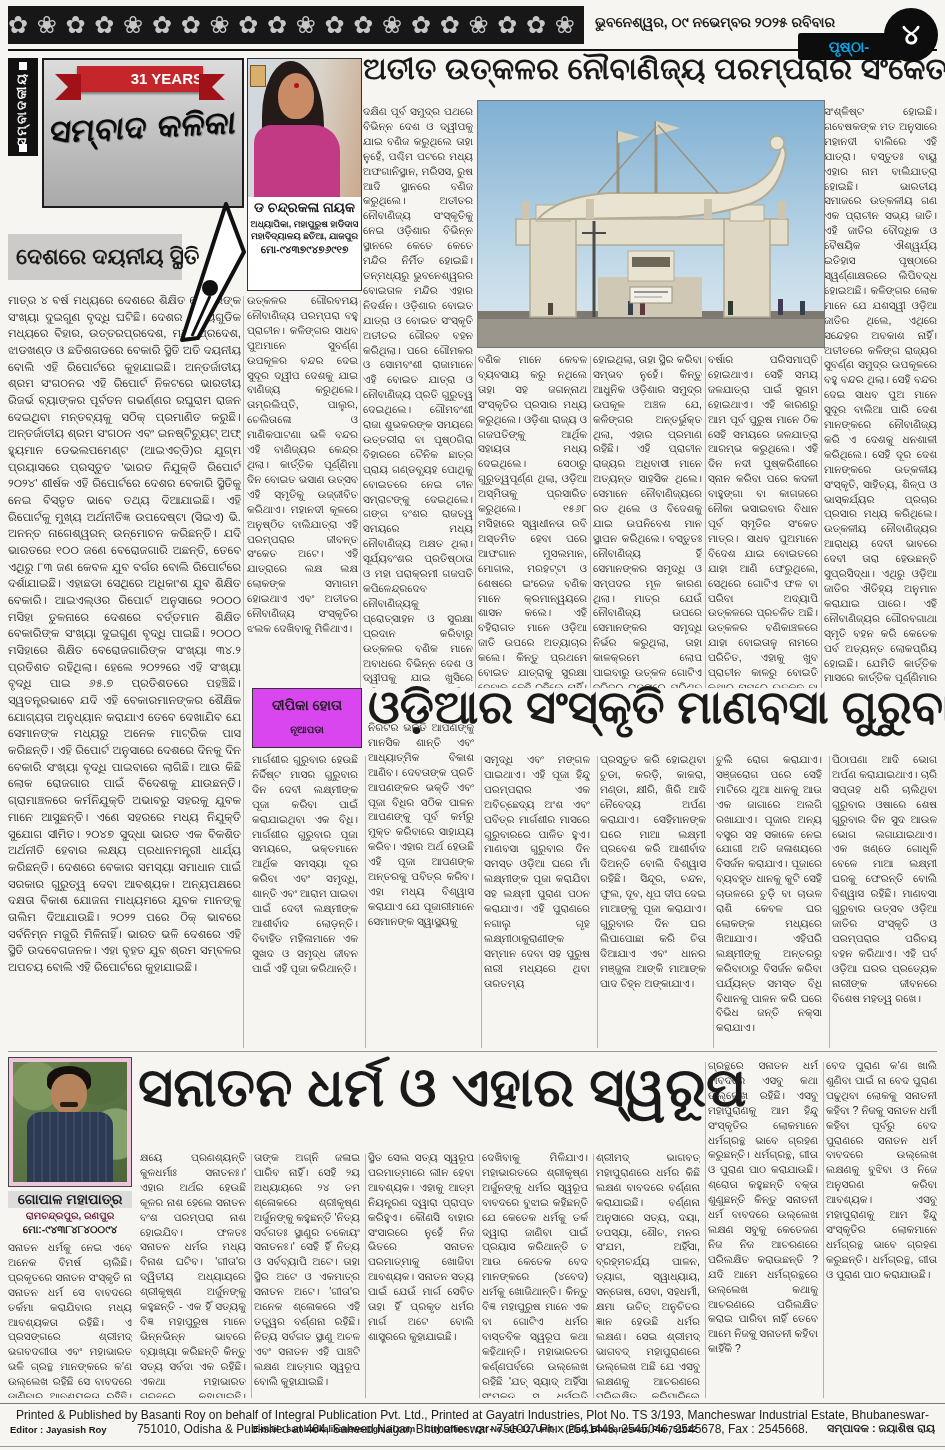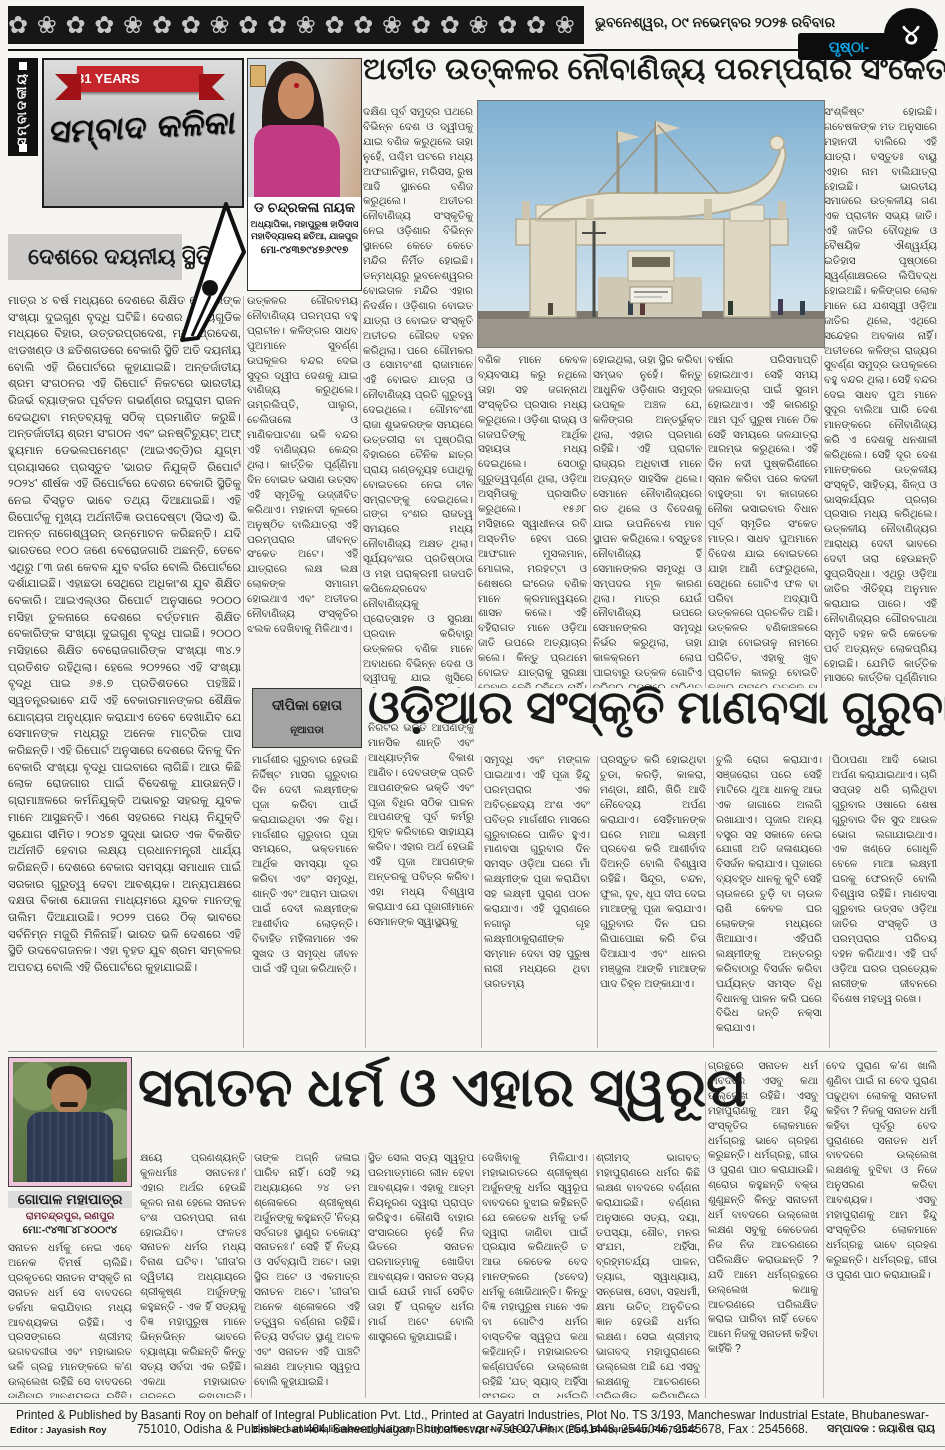--- a/index.html
+++ b/index.html
@@ -9,48 +9,48 @@
   .flowers{left:8px;top:6px;width:576px;height:38px;background:#171717;color:#c7c7c7;font-size:24px;line-height:38px;letter-spacing:1px;overflow:hidden;white-space:nowrap;text-align:center;}
   .dateline{left:580px;top:14px;width:270px;font-size:14px;font-weight:bold;text-align:center;}
   .toprule{left:8px;top:49px;width:929px;border-top:2px solid #111;height:0;}
   .badgebar{left:798px;top:33px;width:102px;height:27px;background:#0d0d0d;color:#0ea5e9;font-size:15px;font-weight:bold;line-height:27px;text-align:center;border-radius:3px 0 0 3px;z-index:5;}
   .badgecircle{left:884px;top:8px;width:54px;height:54px;background:#0d0d0d;border-radius:50%;color:#fff;font-size:28px;font-weight:bold;line-height:54px;text-align:center;z-index:6;}
   
   .vstrip{left:8px;top:58px;width:30px;height:98px;background:#111;color:#fff;}
   .vstrip .vtxt{position:absolute;left:6px;top:14px;writing-mode:vertical-rl;transform:rotate(180deg);font-size:13px;font-weight:bold;letter-spacing:2px;}
   .vsq{position:absolute;left:11px;width:8px;height:8px;background:#fff;}
   .masthead{left:42px;top:58px;width:198px;height:146px;background:linear-gradient(180deg,#dcdcdc 0%,#bdbdbd 60%,#a9a9a9 100%);border:2px solid #1d1d1d;overflow:hidden;}
-  .ribbon{position:absolute;left:33px;top:6px;width:126px;height:26px;background:#c4262c;color:#fff;font-size:13px;font-weight:bold;line-height:26px;text-align:left;box-shadow:0 2px 2px rgba(0,0,0,.4);}
+  .ribbon{position:absolute;left:33px;top:6px;width:126px;height:26px;background:#c4262c;color:#fff;font-size:15px;font-weight:bold;line-height:26px;text-align:right;box-shadow:0 2px 2px rgba(0,0,0,.4);}
   .ribbon:before,.ribbon:after{content:"";position:absolute;top:8px;border:13px solid #a01218;}
   .ribbon:before{left:-22px;border-left-color:transparent;}
   .ribbon:after{right:-22px;border-right-color:transparent;}
   .papername{position:absolute;left:0;top:48px;width:100%;text-align:center;font-size:32px;font-weight:bold;color:#0c0c0c;transform:skewX(-8deg) rotate(-3deg);font-family:"DejaVu Serif","Liberation Serif",serif;text-shadow:1px 1px 0 #888;}
   
   .edit-titleband{left:8px;top:234px;width:174px;height:46px;background:#cccbc9;display:flex;align-items:center;}
-  .edit-title{font-size:22px;font-weight:bold;padding-left:20px;white-space:nowrap;}
+  .edit-title{font-size:22px;font-weight:bold;padding-left:8px;white-space:nowrap;}
   .pen{left:168px;top:196px;width:78px;height:148px;z-index:3;}
   .edit-body{left:8px;top:292px;width:233px;height:756px;font-size:11.5px;line-height:1.45;text-align:justify;overflow:hidden;color:#222;}
   .vrule{width:0;border-left:1px solid #b5b2ad;}
   
   .authorbox{left:247px;top:58px;width:113px;height:231px;border:1.5px solid #333;background:#fff;overflow:hidden;}
   .aphoto{position:relative;width:100%;height:138px;background:linear-gradient(100deg,#cfd9e2 0%,#d9d3c8 55%,#caa98e 100%);overflow:hidden;}
   .hair{position:absolute;left:14px;top:2px;width:62px;height:120px;background:#241a18;border-radius:46% 54% 40% 40%;}
   .face{position:absolute;left:30px;top:14px;width:36px;height:46px;background:#c98a66;border-radius:50% 50% 46% 46%;}
   .bindi{position:absolute;left:46px;top:24px;width:5px;height:5px;background:#b01020;border-radius:50%;}
   .blouse{position:absolute;left:6px;top:66px;width:86px;height:72px;background:#c23a84;border-radius:18px 26px 0 0;}
   .wallframe{position:absolute;left:2px;top:6px;width:14px;height:20px;background:#d9b06a;border:1px solid #7c5a2e;}
   .aname{font-size:13.5px;font-weight:bold;text-align:center;margin-top:3px;}
   .adesg{font-size:9px;font-weight:bold;text-align:center;line-height:1.35;margin-top:2px;padding:0 2px;}
   .aphone{font-size:10.5px;font-weight:bold;text-align:center;margin-top:1px;}
   
   .headline1{left:363px;top:52px;width:582px;height:48px;font-size:30px;font-weight:bold;text-align:center;white-space:nowrap;letter-spacing:0.2px;}
   .col{font-size:10.5px;line-height:1.42;text-align:justify;overflow:hidden;color:#222;}
   .photo1{left:477px;top:100px;width:346px;height:246px;border:1px solid #777;background:#9cc3dd;z-index:2;}
   
-  .bylinebox{left:252px;top:688px;width:108px;height:58px;background:#a3a3a3;border:1.5px solid #333;text-align:center;}
+  .bylinebox{left:252px;top:688px;width:108px;height:58px;background:#d946ef;border:1.5px solid #333;text-align:center;}
   .bname{font-size:14px;font-weight:bold;margin-top:8px;}
   .bplace{font-size:10px;font-weight:bold;margin-top:10px;}
   .headline2{left:368px;top:680px;width:577px;height:66px;font-size:46px;font-weight:bold;text-align:center;white-space:nowrap;}
   
   .hr3{left:8px;top:1051px;width:929px;border-top:1px solid #999;height:0;}
   .photo3wrap{left:8px;top:1057px;width:124px;height:130px;border:1px solid #444;background:#efc3da;padding:4px;box-sizing:border-box;}
   .photo3{position:relative;width:100%;height:100%;background:radial-gradient(circle at 20% 20%,#7d975f 0 18%,transparent 19%),radial-gradient(circle at 75% 10%,#55703e 0 22%,transparent 23%),radial-gradient(circle at 90% 60%,#85a06a 0 20%,transparent 21%),linear-gradient(140deg,#6a8452,#4c663a);overflow:hidden;}
   .mhair{position:absolute;left:34px;top:4px;width:44px;height:26px;background:#15100e;border-radius:50% 50% 30% 30%;}
   .mface{position:absolute;left:38px;top:12px;width:36px;height:40px;background:#b5835c;border-radius:46%;}
   .mmust{position:absolute;left:47px;top:40px;width:18px;height:5px;background:#241b15;border-radius:2px;}

